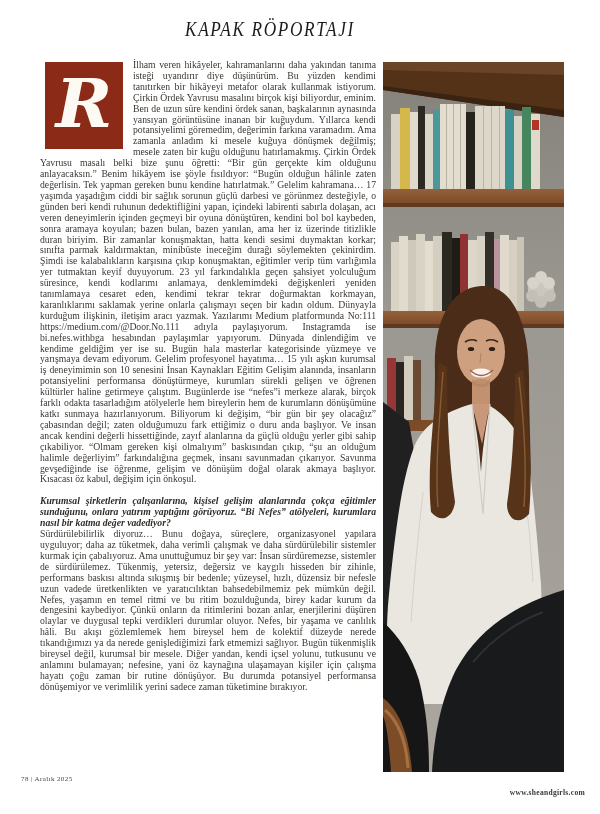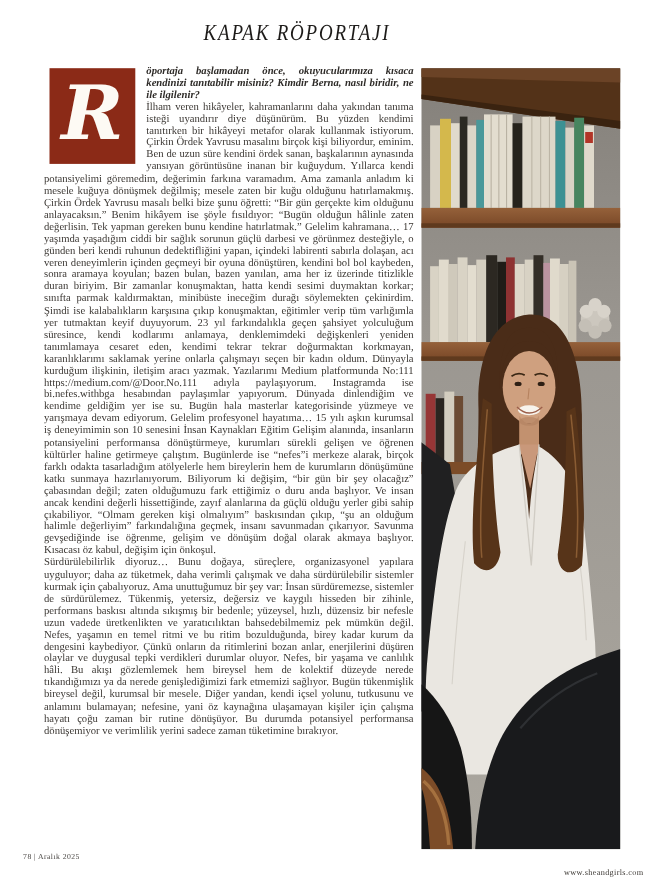--- a/index.html
+++ b/index.html
@@ -34,21 +34,21 @@
     text-align:justify;hyphens:auto;-webkit-hyphens:auto;
   }
   p.question{font-weight:bold;font-style:italic;color:#2f2c29;}
   p.q2{margin-top:11px;}
   .footer-left{
     position:absolute;left:21px;bottom:31px;
     font-size:7px;letter-spacing:.4px;color:#4a4744;
   }
   .footer-right{
     position:absolute;right:15px;bottom:17px;
-    font-size:7.5px;letter-spacing:.3px;color:#3b3733;
+    font-size:7.5px;letter-spacing:.3px;color:#3b3733;font-weight:bold;
   }
 </style>
 </head>
 <body>
 
 <h1 class="title">KAPAK RÖPORTAJI</h1>
 
 <div class="content">
 
   <figure class="photo">
@@ -175,20 +175,21 @@
 
       <g>
         <path d="M0,560 C14,572 28,592 36,618 C44,650 46,680 46,710 L0,710 Z" fill="#161616"></path>
         <path d="M0,636 C15,647 26,670 29,710 L8,710 C6,678 3,660 0,654 Z" fill="#7c4c28"></path>
         <path d="M2,648 C15,659 23,678 25,706" stroke="#a5713f" stroke-width="3" fill="none"></path>
       </g>
     </svg>
   </figure>
 
   <p class="question first">
-    <span class="dropcap">R</span><span>öportaja başlamadan önce, okuyucularımıza kısaca kendinizi tanıtabilir misiniz? Kimdir Berna, nasıl biridir, ne ile ilgilenir?</span>
+    <span class="dropcap">R</span>
   </p>
   <p class="answer">İlham veren hikâyeler, kahramanlarını daha yakından tanıma isteği uyandırır diye düşünürüm. Bu yüzden kendimi tanıtırken bir hikâyeyi metafor olarak kullanmak istiyorum. Çirkin Ördek Yavrusu masalını birçok kişi biliyordur, eminim. Ben de uzun süre kendini ördek sanan, başkalarının aynasında yansıyan görüntüsüne inanan bir kuğuydum. Yıllarca kendi potansiyelimi göremedim, değerimin farkına varamadım. Ama zamanla anladım ki mesele kuğuya dönüşmek değilmiş; mesele zaten bir kuğu olduğunu hatırlamakmış. Çirkin Ördek Yavrusu masalı belki bize şunu öğretti: “Bir gün gerçekte kim olduğunu anlayacaksın.” Benim hikâyem ise şöyle fısıldıyor: “Bugün olduğun hâlinle zaten değerlisin. Tek yapman gereken bunu kendine hatırlatmak.” Gelelim kahramana… 17 yaşımda yaşadığım ciddi bir sağlık sorunun güçlü darbesi ve görünmez desteğiyle, o günden beri kendi ruhunun dedektifliğini yapan, içindeki labirenti sabırla dolaşan, acı veren deneyimlerin içinden geçmeyi bir oyuna dönüştüren, kendini bol bol kaybeden, sonra aramaya koyulan; bazen bulan, bazen yanılan, ama her iz üzerinde titizlikle duran biriyim. Bir zamanlar konuşmaktan, hatta kendi sesimi duymaktan korkar; sınıfta parmak kaldırmaktan, minibüste ineceğim durağı söylemekten çekinirdim. Şimdi ise kalabalıkların karşısına çıkıp konuşmaktan, eğitimler verip tüm varlığımla yer tutmaktan keyif duyuyorum. 23 yıl farkındalıkla geçen şahsiyet yolculuğum süresince, kendi kodlarımı anlamaya, denklemimdeki değişkenleri yeniden tanımlamaya cesaret eden, kendimi tekrar tekrar doğurmaktan korkmayan, karanlıklarımı saklamak yerine onlarla çalışmayı seçen bir kadın oldum. Dünyayla kurduğum ilişkinin, iletişim aracı yazmak. Yazılarımı Medium platformunda No:111 https://medium.com/@Door.No.111 adıyla paylaşıyorum. Instagramda ise bi.nefes.withbga hesabından paylaşımlar yapıyorum. Dünyada dinlendiğim ve kendime geldiğim yer ise su. Bugün hala masterlar kategorisinde yüzmeye ve yarışmaya devam ediyorum. Gelelim profesyonel hayatıma… 15 yılı aşkın kurumsal iş deneyimimin son 10 senesini İnsan Kaynakları Eğitim Gelişim alanında, insanların potansiyelini performansa dönüştürmeye, kurumları sürekli gelişen ve öğrenen kültürler haline getirmeye çalıştım. Bugünlerde ise “nefes”i merkeze alarak, birçok farklı odakta tasarladığım atölyelerle hem bireylerin hem de kurumların dönüşümüne katkı sunmaya hazırlanıyorum. Biliyorum ki değişim, “bir gün bir şey olacağız” çabasından değil; zaten olduğumuzu fark ettiğimiz o duru anda başlıyor. Ve insan ancak kendini değerli hissettiğinde, zayıf alanlarına da güçlü olduğu yerler gibi sahip çıkabiliyor. “Olmam gereken kişi olmalıyım” baskısından çıkıp, “şu an olduğum halimle değerliyim” farkındalığına geçmek, insanı savunmadan çıkarıyor. Savunma gevşediğinde ise öğrenme, gelişim ve dönüşüm doğal olarak akmaya başlıyor. Kısacası öz kabul, değişim için önkoşul.</p>
+  <p class="question q2">Kurumsal şirketlerin çalışanlarına, kişisel gelişim alanlarında çokça eğitimler sunduğunu, onlara yatırım yaptığını görüyoruz. “Bi Nefes” atölyeleri, kurumlara nasıl bir katma değer vadediyor?</p>
   <p class="answer">Sürdürülebilirlik diyoruz… Bunu doğaya, süreçlere, organizasyonel yapılara uyguluyor; daha az tüketmek, daha verimli çalışmak ve daha sürdürülebilir sistemler kurmak için çabalıyoruz. Ama unuttuğumuz bir şey var: İnsan sürdüremezse, sistemler de sürdürülemez. Tükenmiş, yetersiz, değersiz ve kaygılı hisseden bir zihinle, performans baskısı altında sıkışmış bir bedenle; yüzeysel, hızlı, düzensiz bir nefesle uzun vadede üretkenlikten ve yaratıcılıktan bahsedebilmemiz pek mümkün değil. Nefes, yaşamın en temel ritmi ve bu ritim bozulduğunda, birey kadar kurum da dengesini kaybediyor. Çünkü onların da ritimlerini bozan anlar, enerjilerini düşüren olaylar ve duygusal tepki verdikleri durumlar oluyor. Nefes, bir yaşama ve canlılık hâli. Bu akışı gözlemlemek hem bireysel hem de kolektif düzeyde nerede tıkandığımızı ya da nerede genişlediğimizi fark etmemizi sağlıyor. Bugün tükenmişlik bireysel değil, kurumsal bir mesele. Diğer yandan, kendi içsel yolunu, tutkusunu ve anlamını bulamayan; nefesine, yani öz kaynağına ulaşamayan kişiler için çalışma hayatı çoğu zaman bir rutine dönüşüyor. Bu durumda potansiyel performansa dönüşemiyor ve verimlilik yerini sadece zaman tüketimine bırakıyor.</p>
 </div>
 
 <span class="footer-left">78 | Aralık 2025</span>
 <span class="footer-right">www.sheandgirls.com</span>
 
 </body></html>

